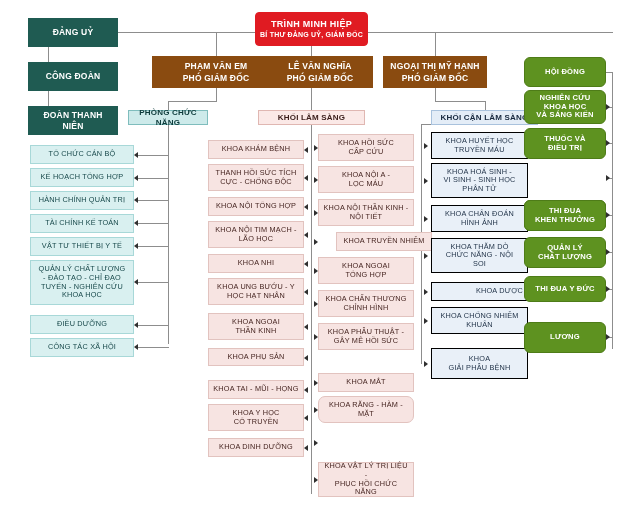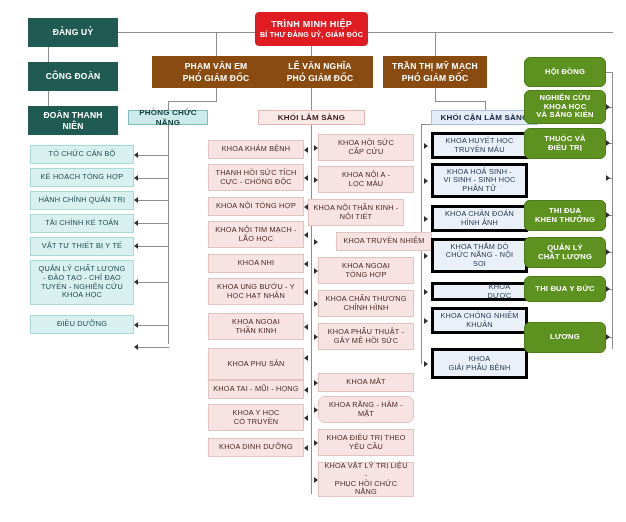--- a/index.html
+++ b/index.html
@@ -87,21 +87,21 @@
   }
   .clin{
     background:#f7e4e2;
     border:1px solid #e2c3bf;
     color:#452420;
     font-size:7.3px;
     font-weight:500;
   }
   .para{
     background:#e9f0f8;
-    border:3px solid #000000;
+    border:1px solid #000000;
     color:#1d2f45;
     font-size:7.3px;
     font-weight:500;
   }
   .green{
     background:#5e9220;
     border:1px solid #4e7c18;
     border-radius:6px;
     color:#ffffff;
     font-size:7.6px;
@@ -181,21 +181,21 @@
 
   <div class="node brown" style="left:152px;top:56px;width:128px;height:32px;">
     <span class="l1">PHẠM VĂN EM</span>
     <span class="l2">PHÓ GIÁM ĐỐC</span>
   </div>
   <div class="node brown" style="left:267px;top:56px;width:106px;height:32px;">
     <span class="l1">LÊ VĂN NGHĨA</span>
     <span class="l2">PHÓ GIÁM ĐỐC</span>
   </div>
   <div class="node brown" style="left:383px;top:56px;width:104px;height:32px;">
-    <span class="l1">TRẦN THỊ MỸ MẠCH</span>
+    <span class="l1">NGOẠI THỊ MỸ HẠNH</span>
     <span class="l2">PHÓ GIÁM ĐỐC</span>
   </div>
 
   <div class="node hdr-func" style="left:128px;top:110px;width:80px;height:15px;">
     <span>PHÒNG CHỨC NĂNG</span>
   </div>
   <div class="node hdr-clin" style="left:258px;top:110px;width:107px;height:15px;">
     <span>KHỐI LÂM SÀNG</span>
   </div>
   <div class="node hdr-para" style="left:431px;top:110px;width:107px;height:15px;">
@@ -226,20 +226,22 @@
     <span>QUẢN LÝ CHẤT LƯỢNG
 - ĐÀO TẠO - CHỈ ĐẠO
 TUYẾN - NGHIÊN CỨU
 KHOA HỌC</span></div>
   <div class="arw arw-l" style="left:134px;top:279px;"></div>
 
   <div class="node func" style="left:30px;top:315px;width:104px;height:19px;">
     <span>ĐIỀU DƯỠNG</span></div>
   <div class="arw arw-l" style="left:134px;top:322px;"></div>
 
+  <div class="node func" style="left:30px;top:338px;width:104px;height:19px;">
+    <span>CÔNG TÁC XÃ HỘI</span></div>
   <div class="arw arw-l" style="left:134px;top:344px;"></div>
 
   <div class="node clin" style="left:208px;top:140px;width:96px;height:19px;">
     <span>KHOA KHÁM BỆNH</span></div>
   <div class="arw arw-l" style="left:304px;top:147px;"></div>
 
   <div class="node clin" style="left:208px;top:164px;width:96px;height:27px;">
     <span>THANH HỒI SỨC TÍCH
 CỰC - CHỐNG ĐỘC</span></div>
   <div class="arw arw-l" style="left:304px;top:175px;"></div>
@@ -260,21 +262,21 @@
   <div class="node clin" style="left:208px;top:278px;width:96px;height:27px;">
     <span>KHOA UNG BƯỚU - Y
 HỌC HẠT NHÂN</span></div>
   <div class="arw arw-l" style="left:304px;top:289px;"></div>
 
   <div class="node clin" style="left:208px;top:313px;width:96px;height:27px;">
     <span>KHOA NGOẠI
 THẦN KINH</span></div>
   <div class="arw arw-l" style="left:304px;top:324px;"></div>
 
-  <div class="node clin" style="left:208px;top:348px;width:96px;height:32px;">
+  <div class="node clin" style="left:208px;top:348px;width:96px;height:18px;">
     <span>KHOA PHỤ SẢN</span></div>
   <div class="arw arw-l" style="left:304px;top:355px;"></div>
 
   <div class="node clin" style="left:208px;top:380px;width:96px;height:19px;">
     <span>KHOA TAI - MŨI - HỌNG</span></div>
   <div class="arw arw-l" style="left:304px;top:387px;"></div>
 
   <div class="node clin" style="left:208px;top:404px;width:96px;height:27px;">
     <span>KHOA Y HỌC
 CỔ TRUYỀN</span></div>
@@ -287,21 +289,21 @@
   <div class="node clin" style="left:318px;top:134px;width:96px;height:27px;">
     <span>KHOA HỒI SỨC
 CẤP CỨU</span></div>
   <div class="arw arw-r" style="left:314px;top:145px;"></div>
 
   <div class="node clin" style="left:318px;top:166px;width:96px;height:27px;">
     <span>KHOA NỘI A -
 LỌC MÁU</span></div>
   <div class="arw arw-r" style="left:314px;top:177px;"></div>
 
-  <div class="node clin" style="left:308px;top:199px;width:96px;height:27px;">
+  <div class="node clin" style="left:318px;top:199px;width:96px;height:27px;">
     <span>KHOA NỘI THẦN KINH -
 NỘI TIẾT</span></div>
   <div class="arw arw-r" style="left:314px;top:210px;"></div>
 
   <div class="node clin" style="left:336px;top:232px;width:96px;height:19px;">
     <span>KHOA TRUYỀN NHIỄM</span></div>
   <div class="arw arw-r" style="left:314px;top:239px;"></div>
 
   <div class="node clin" style="left:318px;top:257px;width:96px;height:27px;">
     <span>KHOA NGOẠI
@@ -320,23 +322,20 @@
 
   <div class="node clin" style="left:318px;top:373px;width:96px;height:19px;">
     <span>KHOA MẮT</span></div>
   <div class="arw arw-r" style="left:314px;top:380px;"></div>
 
   <div class="node clin" style="left:318px;top:396px;width:96px;height:27px;border-radius:7px;">
     <span>KHOA RĂNG - HÀM -
 MẶT</span></div>
   <div class="arw arw-r" style="left:314px;top:407px;"></div>
 
-  <div class="node clin" style="left:318px;top:429px;width:96px;height:27px;">
-    <span>KHOA ĐIỀU TRỊ THEO
-YÊU CẦU</span></div>
   <div class="arw arw-r" style="left:314px;top:440px;"></div>
 
   <div class="node clin" style="left:318px;top:462px;width:96px;height:35px;">
     <span>KHOA VẬT LÝ TRỊ LIỆU -
 PHỤC HỒI CHỨC
 NĂNG</span></div>
   <div class="arw arw-r" style="left:314px;top:477px;"></div>
 
   <div class="node para" style="left:431px;top:132px;width:97px;height:27px;">
     <span>KHOA HUYẾT HỌC

